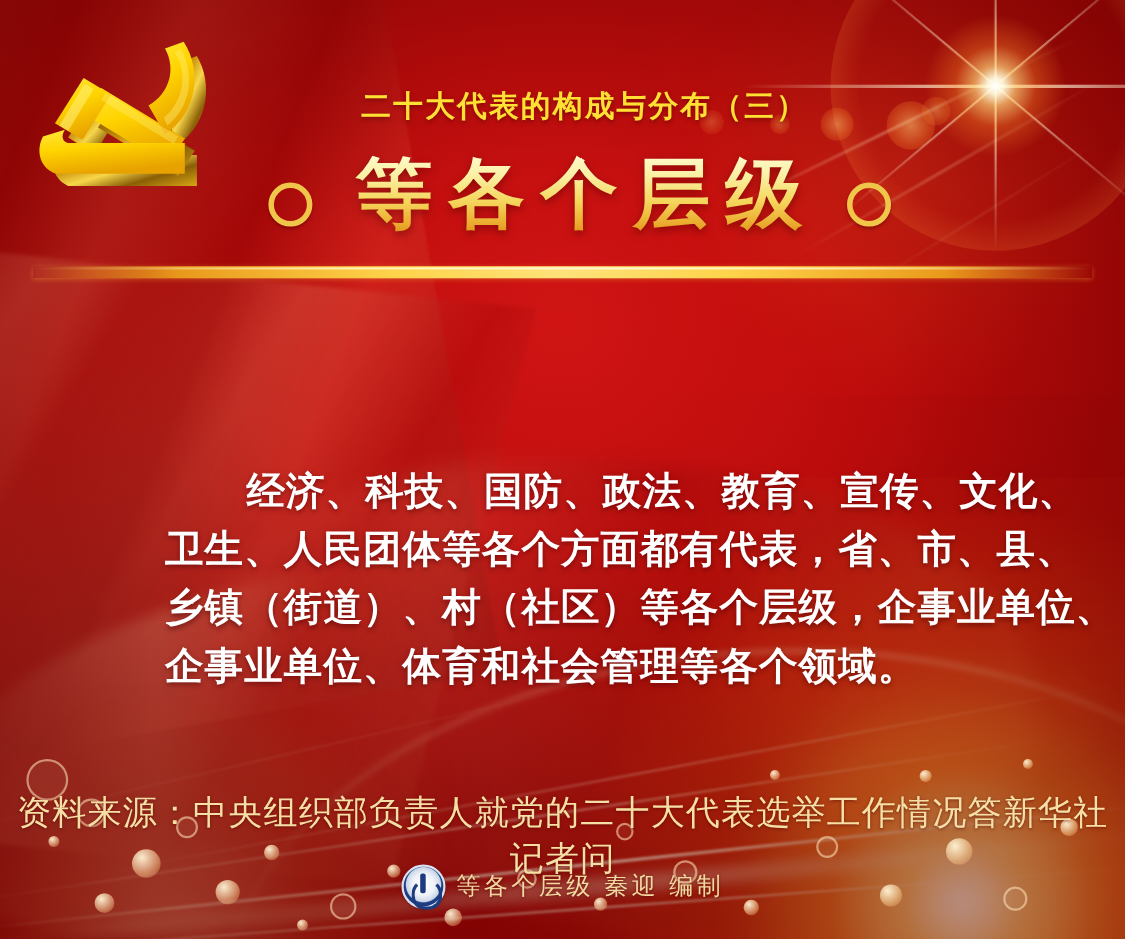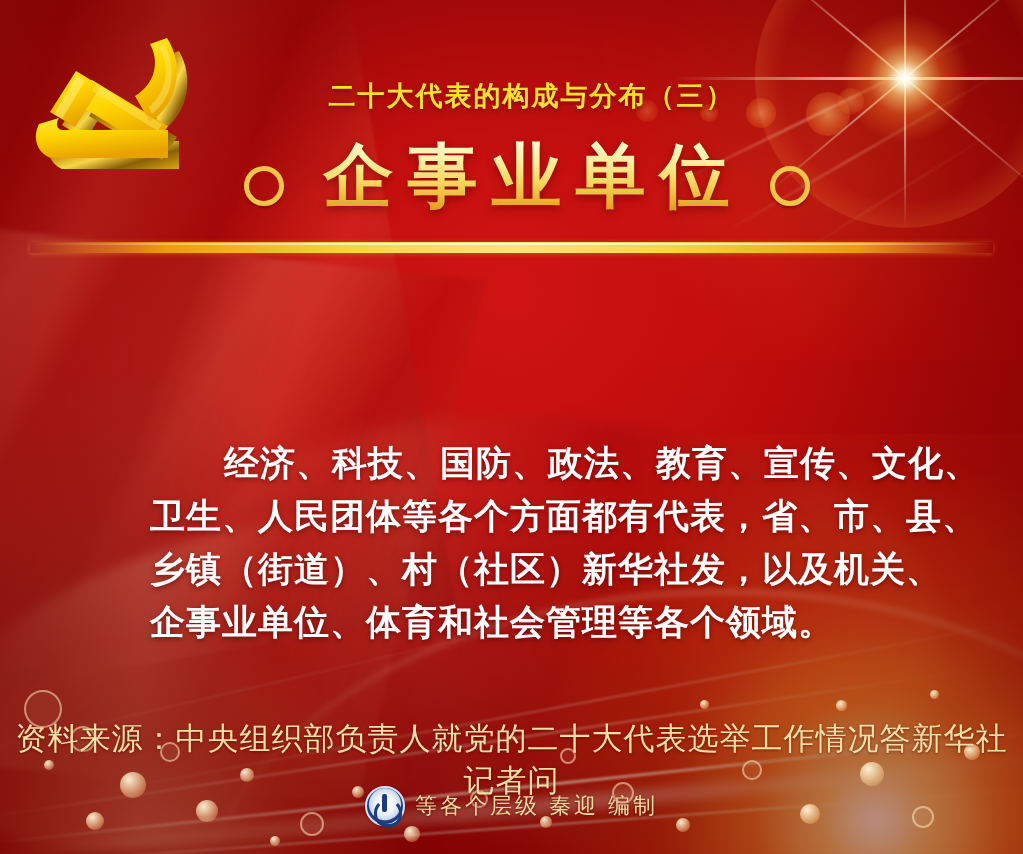--- a/index.html
+++ b/index.html
@@ -252,21 +252,21 @@
   }
   .ribbon .plate-txt{
     position:absolute;inset:0;
     display:flex;align-items:center;justify-content:center;
     font-size:34px;font-weight:bold;letter-spacing:4px;
     color:#6E6038;
   }
 
   
   .body-text{
-    position:absolute;left:150px;top:436px;width:730px;
+    position:absolute;left:150px;top:420px;width:730px;
     color:#FFFFFF;font-size:35px;font-weight:bold;
     line-height:53px;letter-spacing:1px;
     text-shadow:0 2px 5px rgba(70,0,0,.55);
   }
   .body-text .ln{white-space:nowrap;}
   .body-text .ln:first-child{padding-left:74px;}
 
   
   .source{
     position:absolute;left:0;right:0;top:718px;text-align:center;
@@ -397,31 +397,31 @@
       <path d="M32 90 L55 52 L63 57 L40 95 Z" fill="#FFF07A" opacity=".55"></path>
       <path d="M74 60 L140 100 L136 107 L70 67 Z" fill="#FFF07A" opacity=".35"></path>
       <path d="M142 20 C156 44,151 74,130 90 L127 83 C145 68,149 42,137 24 Z" fill="#FFF07A" opacity=".4"></path>
     </svg>
   </div>
 
   <div class="subtitle">二十大代表的构成与分布（三）</div>
 
   <div class="maintitle-wrap">
     <span class="deco-dot"></span>
-    <span class="maintitle">企事业单位</span>
+    <span class="maintitle">等各个层级</span>
     <span class="deco-dot"></span>
   </div>
 
   <div class="gold-rule"></div>
 
 
   <div class="body-text">
     <div class="ln">经济、科技、国防、政法、教育、宣传、文化、</div>
     <div class="ln">卫生、人民团体等各个方面都有代表，省、市、县、</div>
-    <div class="ln">乡镇（街道）、村（社区）新华社发，以及机关、</div>
+    <div class="ln">乡镇（街道）、村（社区）等各个层级，企事业单位、</div>
     <div class="ln">企事业单位、体育和社会管理等各个领域。</div>
   </div>
 
   <div class="source">资料来源：中央组织部负责人就党的二十大代表选举工作情况答新华社记者问</div>
 
   <div class="credit">
     <span class="xh-logo"></span>
     <span class="credit-txt">等各个层级 秦迎 编制</span>
   </div>
 

